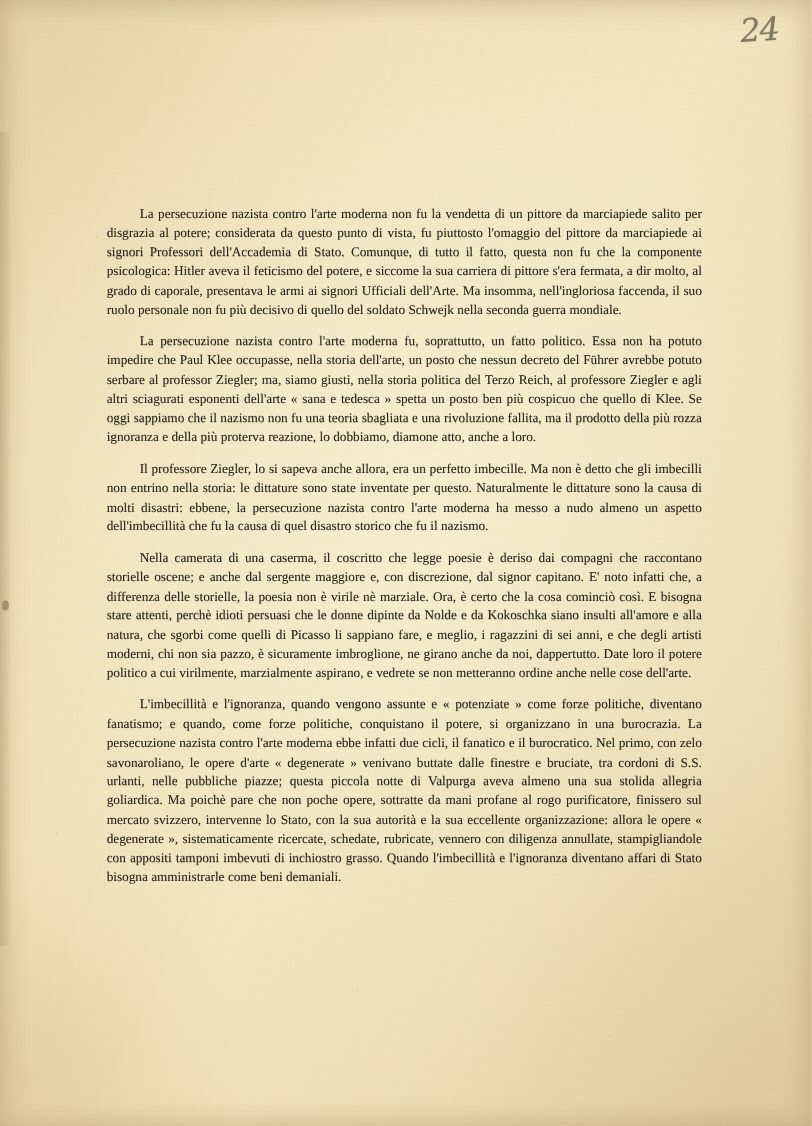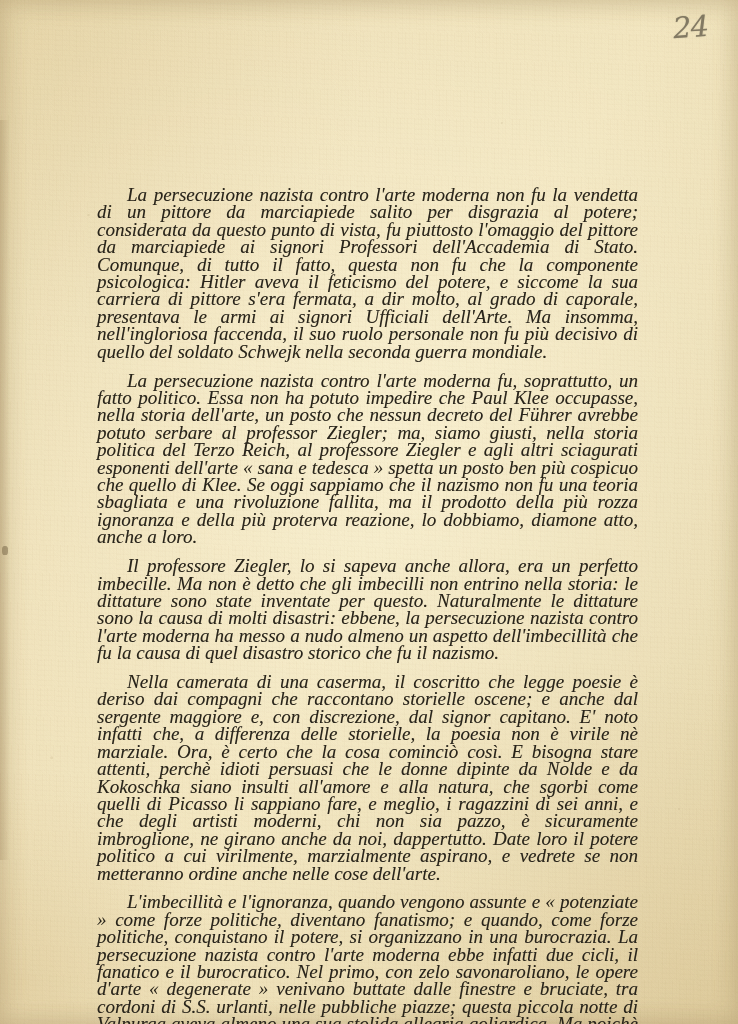--- a/index.html
+++ b/index.html
@@ -122,26 +122,25 @@
     color: #27241c;
     text-transform: uppercase;
     line-height: 1.1;
   }
 
   .body-text p {
     margin: 0 0 11.5px 0;
     text-indent: 30px;
     text-align: justify;
     font-family: "Liberation Serif", serif;
-    font-size: 19px;
+    font-size: 12px;
     line-height: 17.4px;
     color: #28241b;
     word-spacing: .1px;
     hyphens: none;
-    font-style: italic;
     -webkit-font-smoothing: antialiased;
   }
   .body-text p:last-child { margin-bottom: 12px; }
 
   
   .body-text, .doc-title {
     text-shadow: 0.25px 0.25px 0.35px rgba(60,50,30,0.30);
   }
 </style>
 </head>

